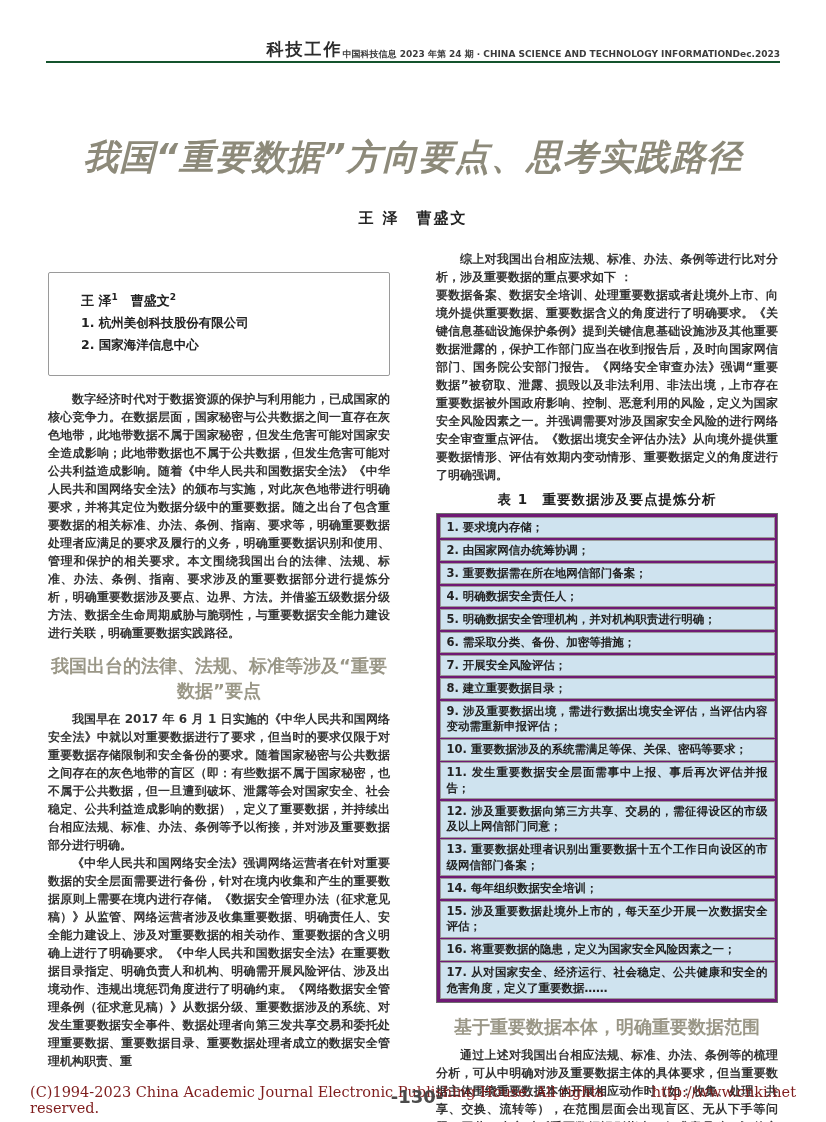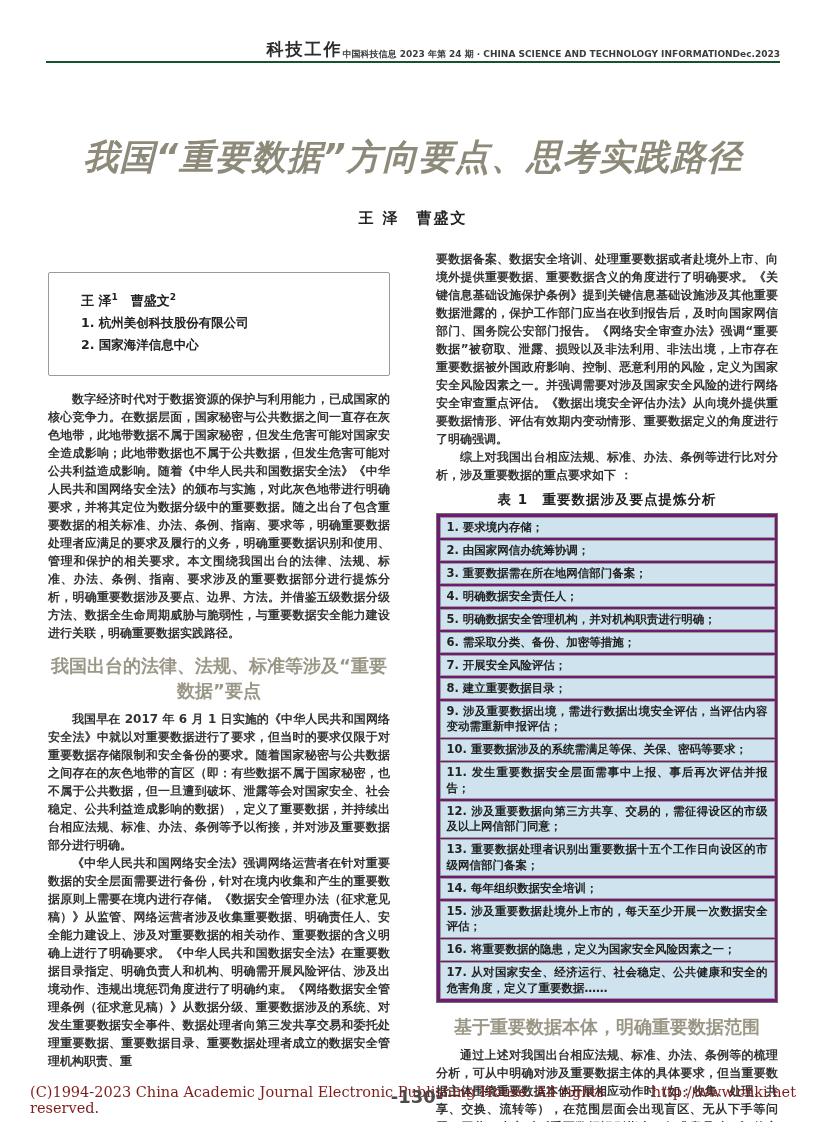--- a/index.html
+++ b/index.html
@@ -100,22 +100,22 @@
 
     <p class="para">数字经济时代对于数据资源的保护与利用能力，已成国家的核心竞争力。在数据层面，国家秘密与公共数据之间一直存在灰色地带，此地带数据不属于国家秘密，但发生危害可能对国家安全造成影响；此地带数据也不属于公共数据，但发生危害可能对公共利益造成影响。随着《中华人民共和国数据安全法》《中华人民共和国网络安全法》的颁布与实施，对此灰色地带进行明确要求，并将其定位为数据分级中的重要数据。随之出台了包含重要数据的相关标准、办法、条例、指南、要求等，明确重要数据处理者应满足的要求及履行的义务，明确重要数据识别和使用、管理和保护的相关要求。本文围绕我国出台的法律、法规、标准、办法、条例、指南、要求涉及的重要数据部分进行提炼分析，明确重要数据涉及要点、边界、方法。并借鉴五级数据分级方法、数据全生命周期威胁与脆弱性，与重要数据安全能力建设进行关联，明确重要数据实践路径。</p>
 
     <h2 class="section-heading">我国出台的法律、法规、标准等涉及“重要数据”要点</h2>
 
     <p class="para">我国早在 2017 年 6 月 1 日实施的《中华人民共和国网络安全法》中就以对重要数据进行了要求，但当时的要求仅限于对重要数据存储限制和安全备份的要求。随着国家秘密与公共数据之间存在的灰色地带的盲区（即：有些数据不属于国家秘密，也不属于公共数据，但一旦遭到破坏、泄露等会对国家安全、社会稳定、公共利益造成影响的数据），定义了重要数据，并持续出台相应法规、标准、办法、条例等予以衔接，并对涉及重要数据部分进行明确。</p>
     <p class="para">《中华人民共和国网络安全法》强调网络运营者在针对重要数据的安全层面需要进行备份，针对在境内收集和产生的重要数据原则上需要在境内进行存储。《数据安全管理办法（征求意见稿）》从监管、网络运营者涉及收集重要数据、明确责任人、安全能力建设上、涉及对重要数据的相关动作、重要数据的含义明确上进行了明确要求。《中华人民共和国数据安全法》在重要数据目录指定、明确负责人和机构、明确需开展风险评估、涉及出境动作、违规出境惩罚角度进行了明确约束。《网络数据安全管理条例（征求意见稿）》从数据分级、重要数据涉及的系统、对发生重要数据安全事件、数据处理者向第三发共享交易和委托处理重要数据、重要数据目录、重要数据处理者成立的数据安全管理机构职责、重</p>
   </div>
 
   <div class="col col-right">
+    <p class="para">综上对我国出台相应法规、标准、办法、条例等进行比对分析，涉及重要数据的重点要求如下 ：</p>
     <p class="para no-indent">要数据备案、数据安全培训、处理重要数据或者赴境外上市、向境外提供重要数据、重要数据含义的角度进行了明确要求。《关键信息基础设施保护条例》提到关键信息基础设施涉及其他重要数据泄露的，保护工作部门应当在收到报告后，及时向国家网信部门、国务院公安部门报告。《网络安全审查办法》强调“重要数据”被窃取、泄露、损毁以及非法利用、非法出境，上市存在重要数据被外国政府影响、控制、恶意利用的风险，定义为国家安全风险因素之一。并强调需要对涉及国家安全风险的进行网络安全审查重点评估。《数据出境安全评估办法》从向境外提供重要数据情形、评估有效期内变动情形、重要数据定义的角度进行了明确强调。</p>
-    <p class="para">综上对我国出台相应法规、标准、办法、条例等进行比对分析，涉及重要数据的重点要求如下 ：</p>
 
     <div class="table-caption">表 1　重要数据涉及要点提炼分析</div>
     <div class="ptable">
         <div class="trow">1. 要求境内存储；</div>
         <div class="trow">2. 由国家网信办统筹协调；</div>
         <div class="trow">3. 重要数据需在所在地网信部门备案；</div>
         <div class="trow">4. 明确数据安全责任人；</div>
         <div class="trow">5. 明确数据安全管理机构，并对机构职责进行明确；</div>
         <div class="trow">6. 需采取分类、备份、加密等措施；</div>
         <div class="trow">7. 开展安全风险评估；</div>

